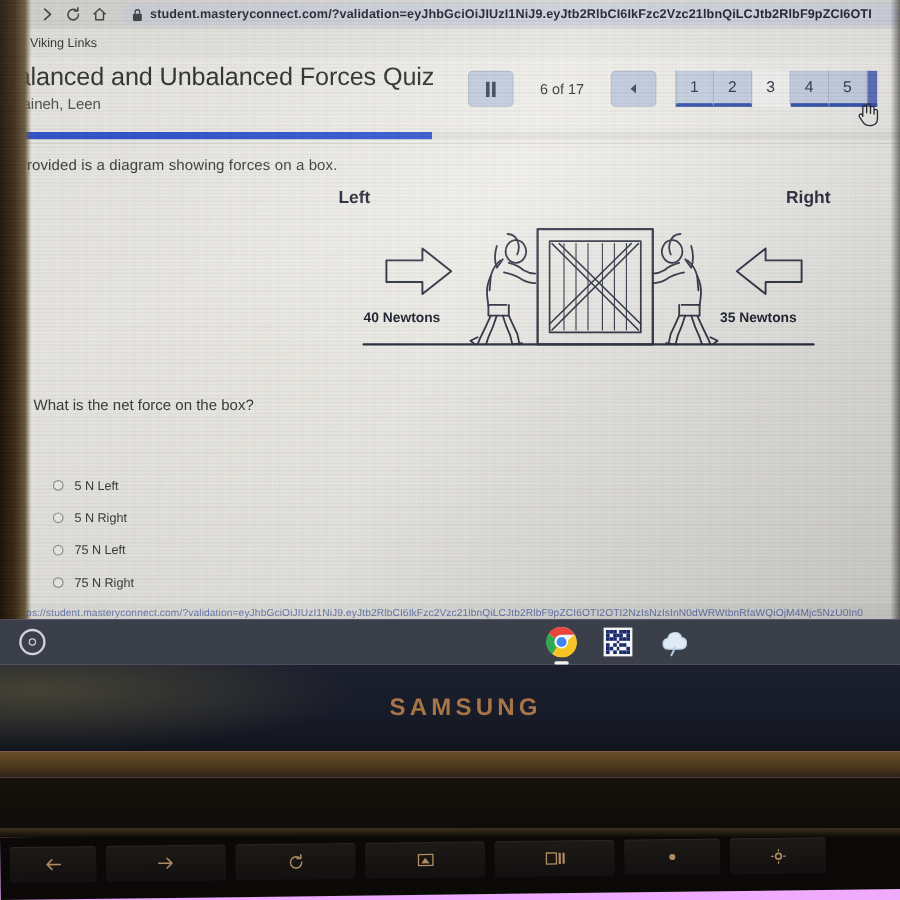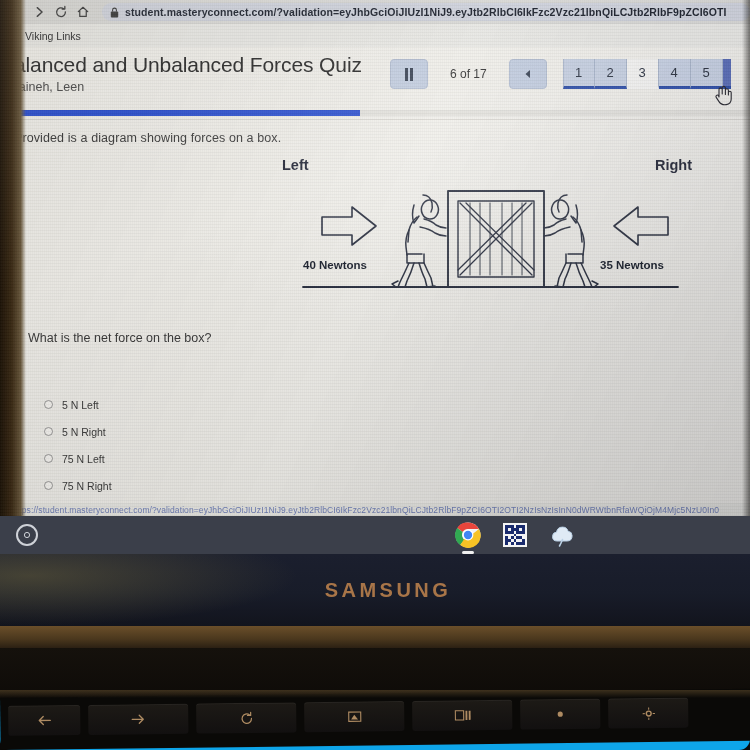--- a/index.html
+++ b/index.html
@@ -10,22 +10,21 @@
     overflow: hidden;
     font-family: "Liberation Sans", sans-serif;
     background: #0b0a09;
     position: relative;
   }
 
   
   #photo {
     position: absolute;
     inset: 0;
-    background: #0ea5e9;
-    border-radius: 11px;
+    background: #f0abfc;
   }
 
   
   .left-dark-edge {
     position: absolute;
     left: 0; top: 0; width: 26px; height: 516px;
     background: linear-gradient(90deg,#1d1307 0%, #3b2a14 45%, #6b5a3e 80%, rgba(160,150,135,0) 100%);
     z-index: 30;
     pointer-events: none;
   }

